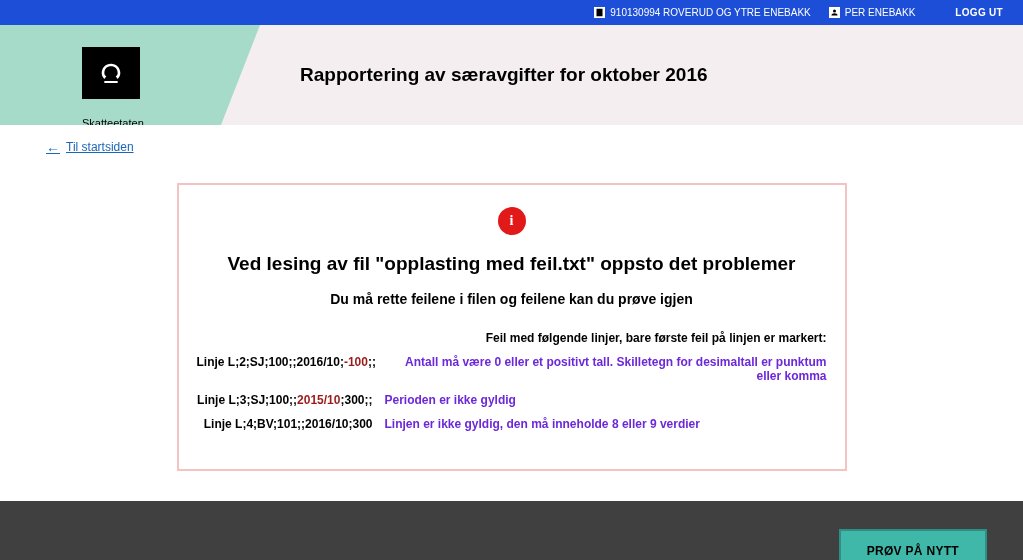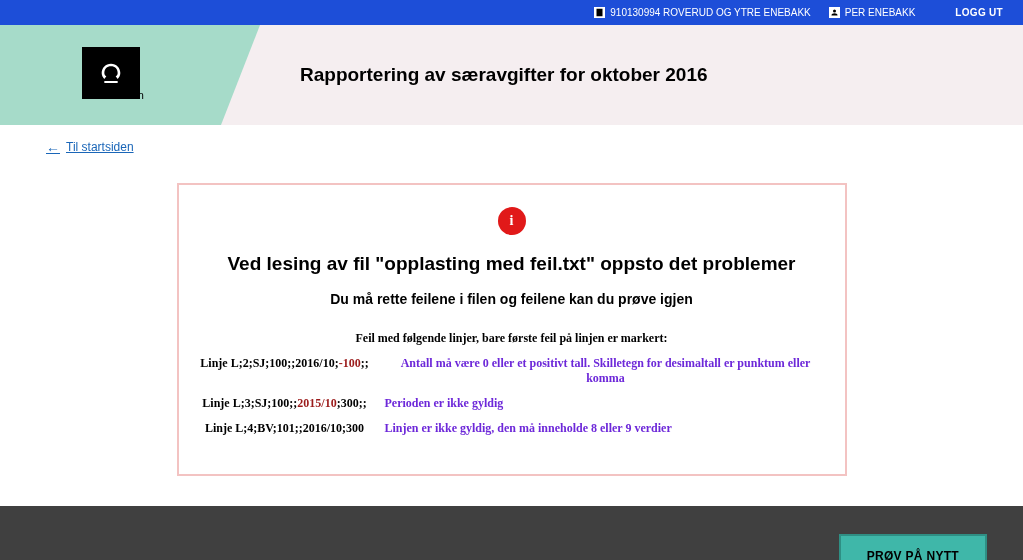--- a/index.html
+++ b/index.html
@@ -73,21 +73,21 @@
       justify-content: center;
     }
     .logo-box svg {
       fill: #fff;
       width: 32px;
       height: 32px;
     }
     .logo-label {
       position: absolute;
       left: 82px;
-      top: 64px;
+      top: 92px;
       font-size: 11px;
       color: #000;
     }
     .header-title {
       flex: 1;
       display: flex;
       align-items: center;
       padding-left: 40px;
       font-size: 19px;
       font-weight: bold;
@@ -140,24 +140,23 @@
       color: #000;
     }
     .error-subtitle {
       margin-top: 16px;
       font-size: 14px;
       font-weight: bold;
       color: #000;
     }
     .error-table {
       margin-top: 24px;
-      text-align: center;
+      text-align: right;
       font-size: 12px;
       width: 100%;
-      font-family: Liberation Serif, serif;
     }
     .error-intro {
       font-weight: bold;
       margin-bottom: 10px;
     }
     .error-row {
       display: flex;
       gap: 12px;
       margin-bottom: 10px;
       font-weight: bold;

